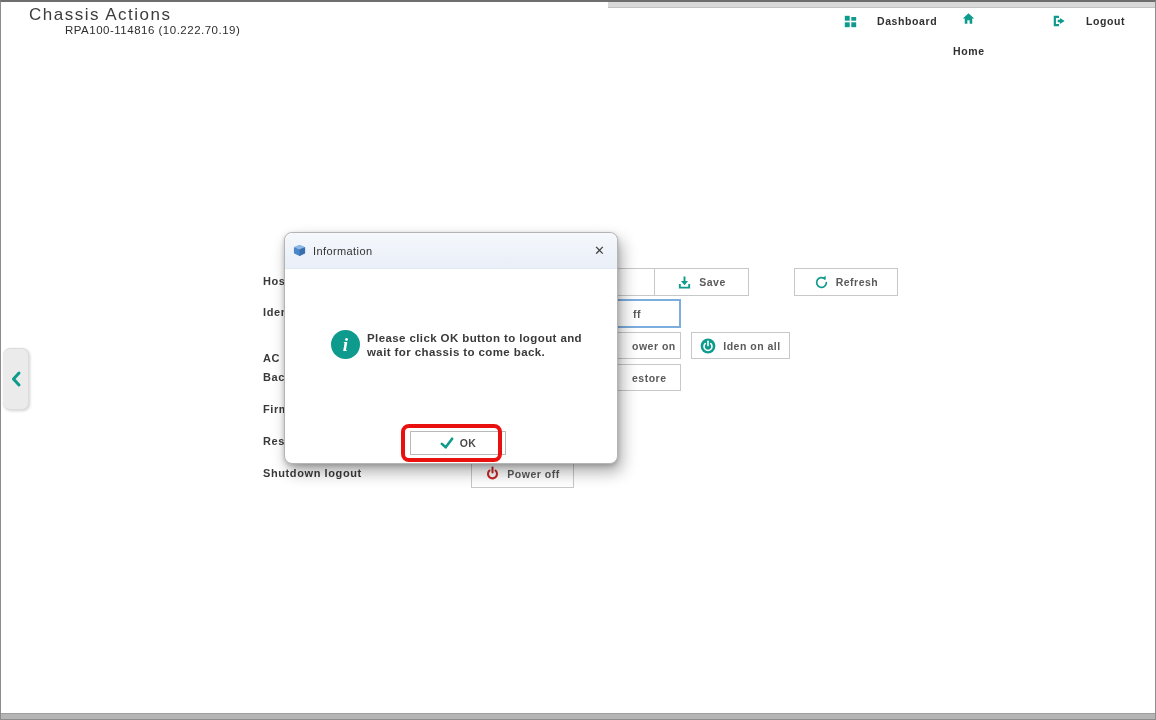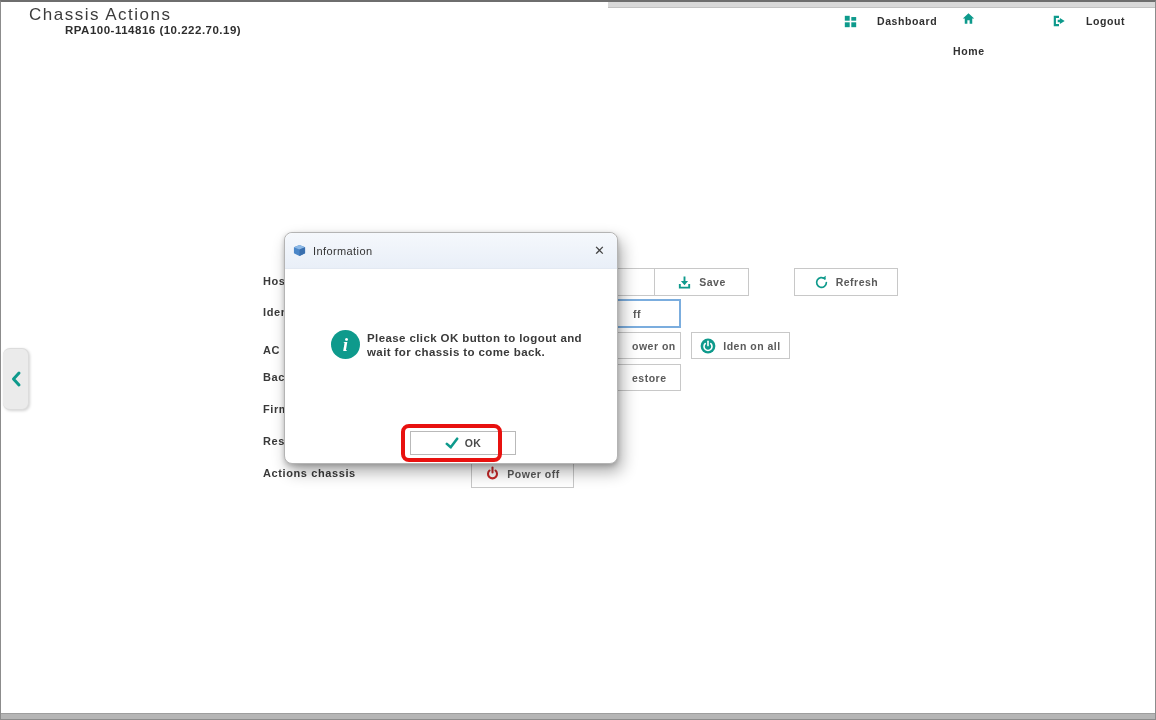--- a/index.html
+++ b/index.html
@@ -9,21 +9,21 @@
     border:1px solid #8c8c8c; border-top:2px solid #6e6e6e; overflow:hidden;
   }
   .abs { position:absolute; }
 
   
   #top-right-strip { left:607px; top:0; width:549px; height:6px; background:#d9d9d9; border-bottom:1px solid #c2c2c2; }
   #bottom-bar { left:0; bottom:0; width:1156px; height:6px; background:#b5b5b5; border-top:1px solid #9e9e9e; }
 
   
   #page-title { left:28px; top:3px; font-size:17px; letter-spacing:1.5px; color:#3c3c3c; }
-  #page-subtitle { left:28px; top:22px; font-size:11.5px; font-weight:bold; letter-spacing:.5px; color:#2e2e2e;padding-left:36px; }
+  #page-subtitle { left:28px; top:22px; font-size:11.5px; font-weight:normal; letter-spacing:.5px; color:#2e2e2e;padding-left:36px; }
 
   
   .nav-item { top:10px; height:18px; display:flex; align-items:center; gap:20px; cursor:pointer; }
   .nav-item span.lbl { font-size:10.5px; font-weight:bold; letter-spacing:.6px; color:#2f2f2f; }
   #nav-dashboard { left:843px; } #nav-home { left:952px;flex-direction:column; } #nav-logout { left:1051px; }
 
   
   #side-handle { left:2px; top:346px; width:26px; height:62px; background:#ebebeb;
     border:1px solid #dcdcdc; border-left:none; border-radius:7px;
     box-shadow:1px 1px 3px rgba(0,0,0,.18); display:flex; align-items:center; justify-content:center; cursor:pointer; }
@@ -54,21 +54,21 @@
   #dialog-titlebar { position:absolute; left:0; top:0; width:100%; height:36px;
     background:linear-gradient(#f5f8fc,#e9eff8); border-bottom:1px solid #e3e9f2;
     border-radius:8px 8px 0 0; display:flex; align-items:center; padding:12px 8px; gap:7px; }
   #dialog-title { font-size:11px; color:#333; letter-spacing:.4px; }
   #dialog-close { margin-left:auto; font-size:13px; color:#444; cursor:pointer; line-height:1; padding:1px 4px; }
   #info-icon { position:absolute; left:46px; top:97px; width:29px; height:29px; border-radius:50%;
     background:#0e9a8c; color:#fff; display:flex; align-items:center; justify-content:center;
     font-family:"Liberation Serif",serif; font-style:italic; font-weight:bold; font-size:19px; }
   #dialog-message { position:absolute; left:82px; top:98px; font-size:11.5px; font-weight:bold;
     letter-spacing:.4px; color:#3a3a3a; line-height:14px; }
-  #ok-btn { position:absolute; left:125px; top:198px; width:106px; height:24px;
+  #ok-btn { position:absolute; left:125px; top:198px; width:96px; height:24px;
     background:#fff; border:1px solid #b9b9b9; display:flex; align-items:center; justify-content:center;
     gap:6px; font-size:10.5px; font-weight:bold; letter-spacing:.5px; color:#4a4a4a; cursor:pointer; }
   #ok-highlight { position:absolute; left:116px; top:191px; width:101px; height:38px;
     border:4px solid #e8110f; border-radius:8px; pointer-events:none; }
 
   svg { display:block; }
 </style>
 </head>
 <body>
 
@@ -112,25 +112,25 @@
   <div class="abs" id="side-handle">
     <span>
       <svg width="14" height="18" viewBox="0 0 14 18">
           <path d="M10 3 L4.5 9 L10 15" fill="none" stroke="#0e9a8c" stroke-width="3" stroke-linecap="round" stroke-linejoin="round"></path>
         </svg>
     </span>
   </div>
 
   <div class="abs row-label" style="top:273px">Hos</div>
   <div class="abs row-label" style="top:304px">Iden</div>
-  <div class="abs row-label" style="top:342px">AC</div>
+  <div class="abs row-label" style="top:350px">AC</div>
   <div class="abs row-label" style="top:369px">Bac</div>
   <div class="abs row-label" style="top:401px">Firm</div>
   <div class="abs row-label" style="top:433px">Res</div>
-  <div class="abs row-label" style="top:465px">Actions chassis</div>
+  <div class="abs row-label" style="top:465px">Shutdown logout</div>
 
   <input class="abs" id="hostname-input" style="">
   <div class="abs ctl btn" id="save-btn">
     <span>
       <svg width="15" height="15" viewBox="0 0 16 16">
           <path d="M7 1.5 H9 V6.5 H11.8 L8 10.8 L4.2 6.5 H7 Z" fill="#0e9a8c"></path>
           <path d="M2 9.5 H4 V12.5 H12 V9.5 H14 V14.5 H2 Z" fill="#0e9a8c"></path>
         </svg>
     </span>
     <span>Save</span>

